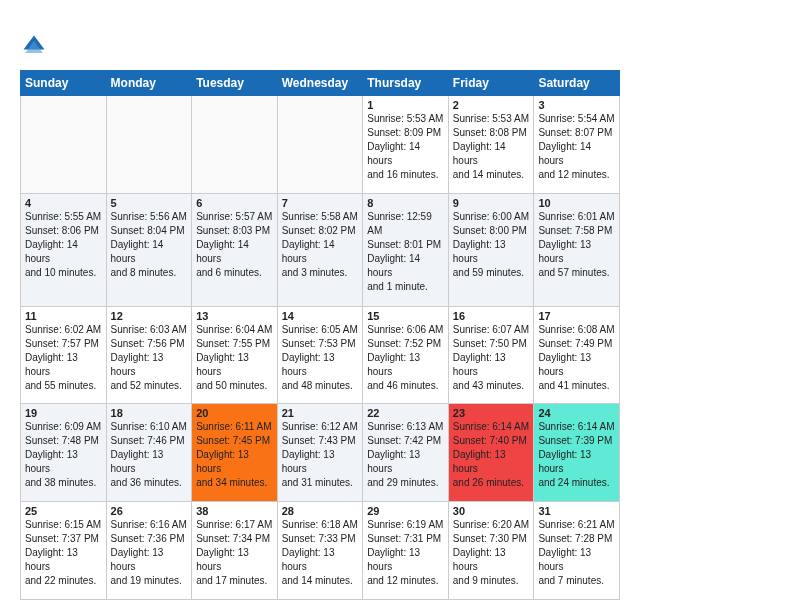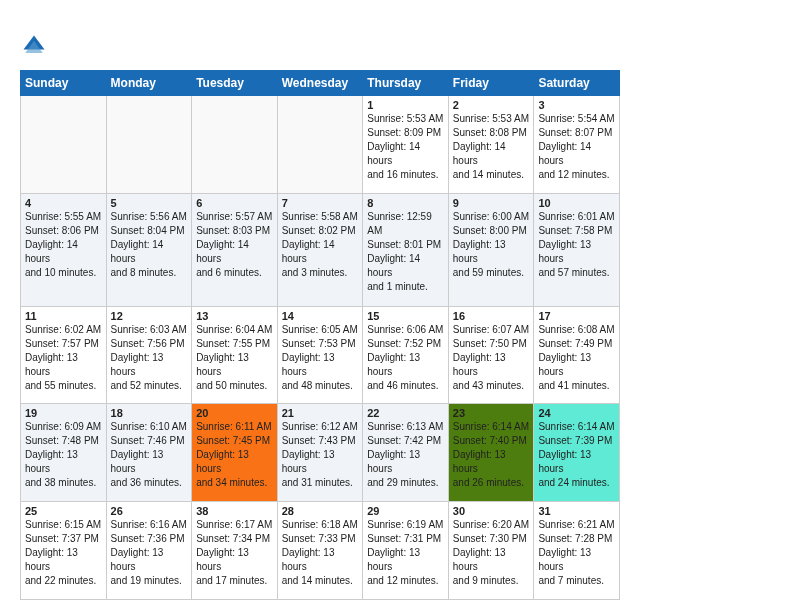--- a/index.html
+++ b/index.html
@@ -295,21 +295,21 @@
 Daylight: 13 hours
 and 31 minutes.</div>
           </td>
           <td style="background: rgb(240, 244, 248);">
             <span class="day-num">22</span>
             <div class="day-info" style="white-space: pre-line;">Sunrise: 6:13 AM
 Sunset: 7:42 PM
 Daylight: 13 hours
 and 29 minutes.</div>
           </td>
-          <td style="background: #4d7c0f;">
+          <td style="background: #ef4444;">
             <span class="day-num">23</span>
             <div class="day-info" style="white-space: pre-line;">Sunrise: 6:14 AM
 Sunset: 7:40 PM
 Daylight: 13 hours
 and 26 minutes.</div>
           </td>
           <td style="background: #5eead4;">
             <span class="day-num">24</span>
             <div class="day-info" style="white-space: pre-line;">Sunrise: 6:14 AM
 Sunset: 7:39 PM

